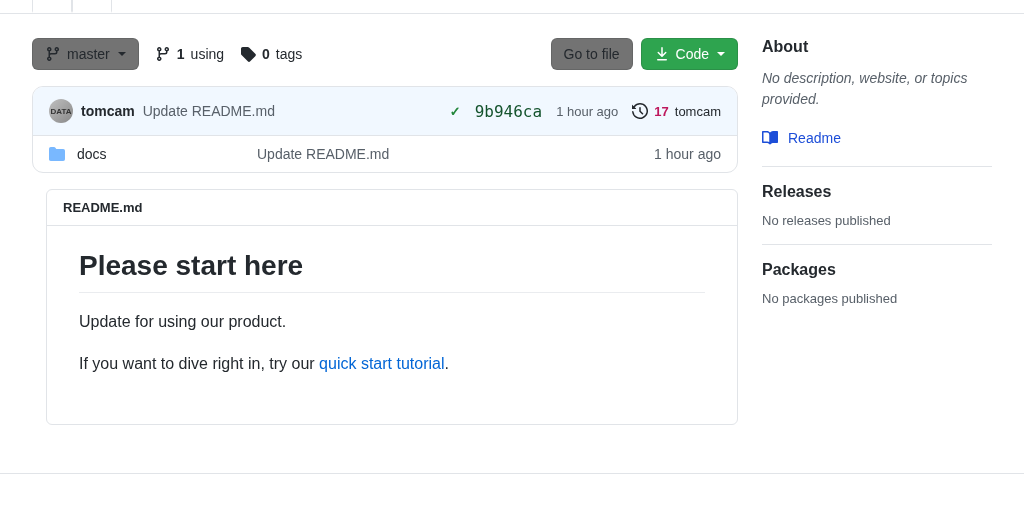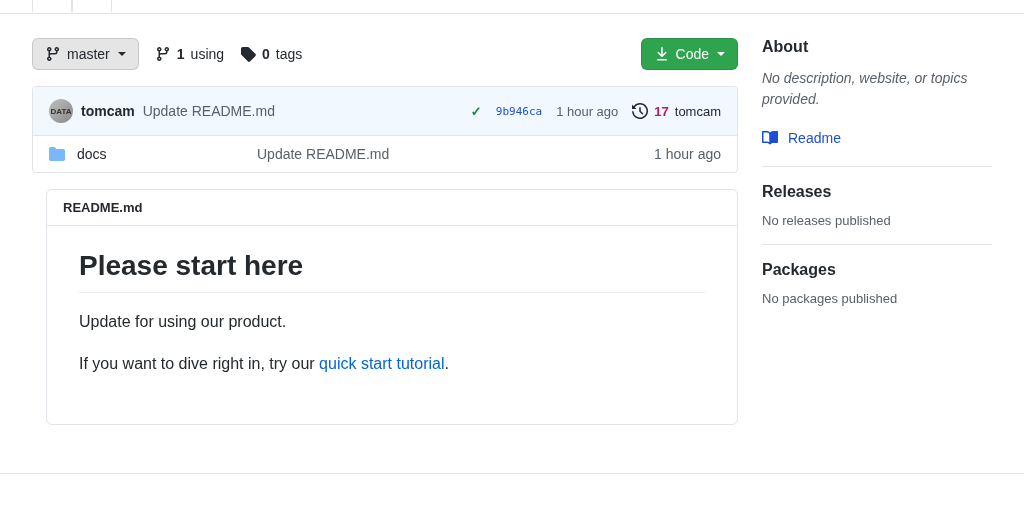--- a/index.html
+++ b/index.html
@@ -2,36 +2,36 @@
 <html><head>
 <meta charset="utf-8">
 <style>
 * { box-sizing: border-box; margin: 0; padding: 0; }
 body { font-family: -apple-system, BlinkMacSystemFont, "Segoe UI", Helvetica, Arial, sans-serif; color: #24292e; font-size: 14px; background: #fff; }
 .container { display: flex; padding: 24px 32px; gap: 24px; }
 .main { flex: 1; min-width: 0; }
 .sidebar { width: 230px; }
 
 .toolbar { display: flex; align-items: center; gap: 16px; margin-bottom: 16px; }
-.btn { display: inline-flex; align-items: center; gap: 6px; padding: 5px 12px; border: 1px solid rgba(27,31,35,0.15); border-radius: 6px; background: #e5e5e5; font-size: 14px; font-weight: 500; cursor: pointer; color: #24292e; line-height: 20px; }
+.btn { display: inline-flex; align-items: center; gap: 6px; padding: 5px 12px; border: 1px solid rgba(27,31,35,0.15); border-radius: 6px; background: #737373; font-size: 14px; font-weight: 500; cursor: pointer; color: #24292e; line-height: 20px; }
 .btn-primary { background: #2ea44f; color: #fff; border-color: rgba(27,31,35,0.15); }
 .caret { width: 0; height: 0; border-left: 4px solid transparent; border-right: 4px solid transparent; border-top: 4px solid currentColor; margin-left: 2px; }
 .toolbar-meta { display: flex; align-items: center; gap: 16px; flex: 1; }
 .meta-link { display: inline-flex; align-items: center; gap: 6px; color: #24292e; text-decoration: none; }
 .meta-link strong { font-weight: 600; }
 .toolbar-right { display: flex; align-items: center; gap: 8px; }
 
-.filebox { border: 1px solid #e1e4e8; border-radius: 4px; overflow: hidden; margin-bottom: 16px; }
+.filebox { border: 1px solid #e1e4e8; border-radius: 11px; overflow: hidden; margin-bottom: 16px; }
 .commit-row { display: flex; align-items: center; gap: 8px; padding: 12px 16px; background: #f1f8ff; border-bottom: 1px solid #e1e4e8; }
 .avatar { width: 24px; height: 24px; border-radius: 50%; background: linear-gradient(135deg, #c0c0c0, #888); display: inline-flex; align-items: center; justify-content: center; font-size: 8px; font-weight: bold; color: #333; }
 .commit-author { font-weight: 600; }
 .commit-msg { color: #586069; }
 .commit-right { margin-left: auto; display: flex; align-items: center; gap: 14px; font-size: 13px; }
 .check { color: #22863a; font-weight: bold; }
-.sha { font-family: SFMono-Regular, Consolas, monospace; color: #1d4ed8; font-size: 11px; }
+.sha { font-family: SFMono-Regular, Consolas, monospace; color: #14532d; font-size: 16px; }
 .muted { color: #586069; }
 .commits-link strong { font-weight: 600; color: #be185d; }
 
 .file-row { display: flex; align-items: center; padding: 10px 16px; }
 .file-row .icon-col { width: 28px; color: #79b8ff; }
 .file-row .name-col { width: 180px; }
 .file-row .name-col a { color: #24292e; text-decoration: none; }
 .file-row .msg-col { flex: 1; color: #586069; }
 .file-row .time-col { color: #586069; text-align: right; }
 
@@ -86,20 +86,23 @@
         <a class="meta-link">
           <svg width="16" height="16" viewBox="0 0 16 16">
               <path d="M2.5 7.775V2.75a.25.25 0 0 1 .25-.25h5.025a.25.25 0 0 1 .177.073l6.25 6.25a.25.25 0 0 1 0 .354l-5.025 5.025a.25.25 0 0 1-.354 0l-6.25-6.25a.25.25 0 0 1-.073-.177zm-1.5 0V2.75C1 1.784 1.784 1 2.75 1h5.025c.464 0 .91.184 1.238.513l6.25 6.25a1.75 1.75 0 0 1 0 2.474l-5.026 5.026a1.75 1.75 0 0 1-2.474 0l-6.25-6.25A1.75 1.75 0 0 1 1 7.775zM6 5a1 1 0 1 0 0 2 1 1 0 0 0 0-2z"></path>
             </svg>
           <strong>0</strong>
           <span>tags</span>
         </a>
       </div>
 
       <div class="toolbar-right">
+        <button class="btn">
+          <span>Go to file</span>
+        </button>
         <button class="btn btn-primary">
           <svg width="16" height="16" viewBox="0 0 16 16">
               <path d="M7.47 10.78a.75.75 0 0 0 1.06 0l3.75-3.75a.75.75 0 0 0-1.06-1.06L8.75 8.44V1.75a.75.75 0 0 0-1.5 0v6.69L4.78 5.97a.75.75 0 0 0-1.06 1.06l3.75 3.75zM3.75 13a.75.75 0 0 0 0 1.5h8.5a.75.75 0 0 0 0-1.5h-8.5z"></path>
             </svg>
           <span>Code</span>
           <span class="caret"></span>
         </button>
       </div>
     </div>
 

